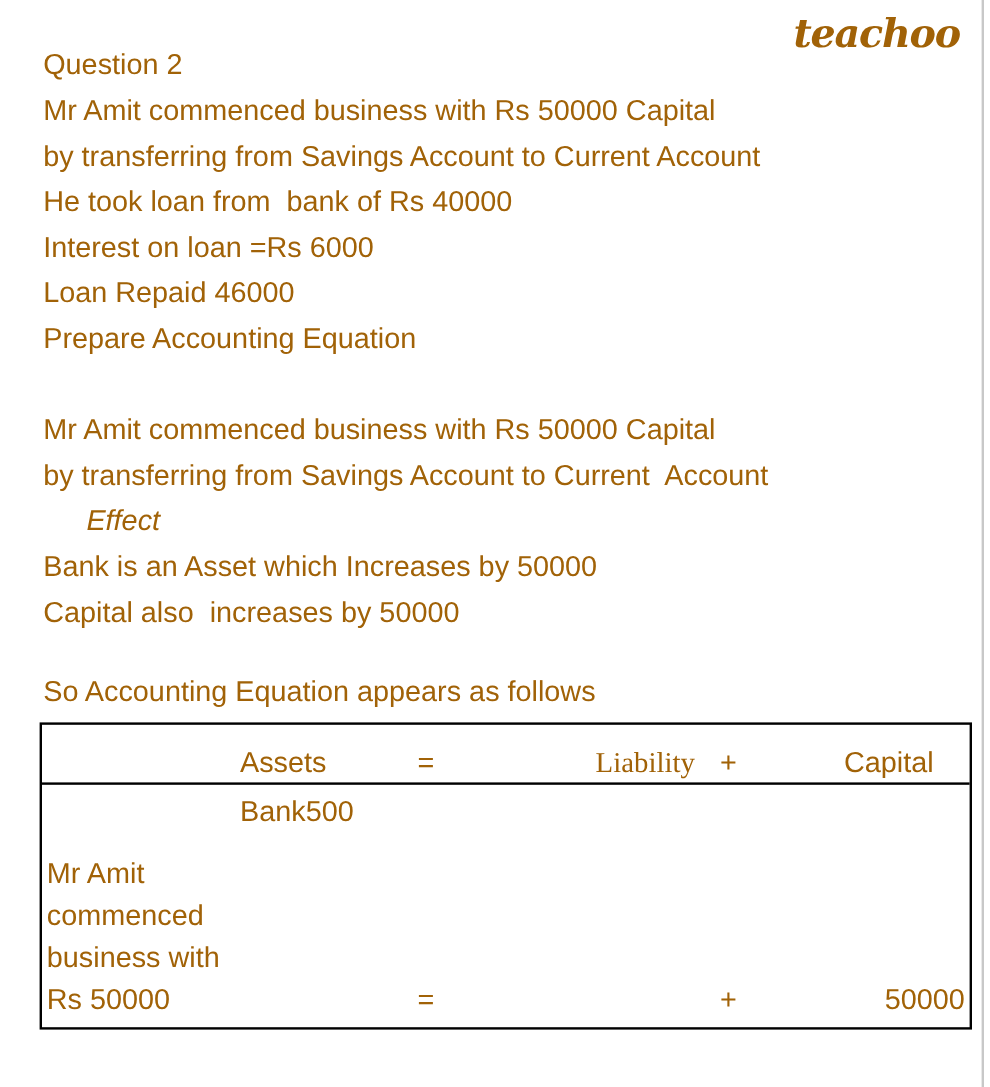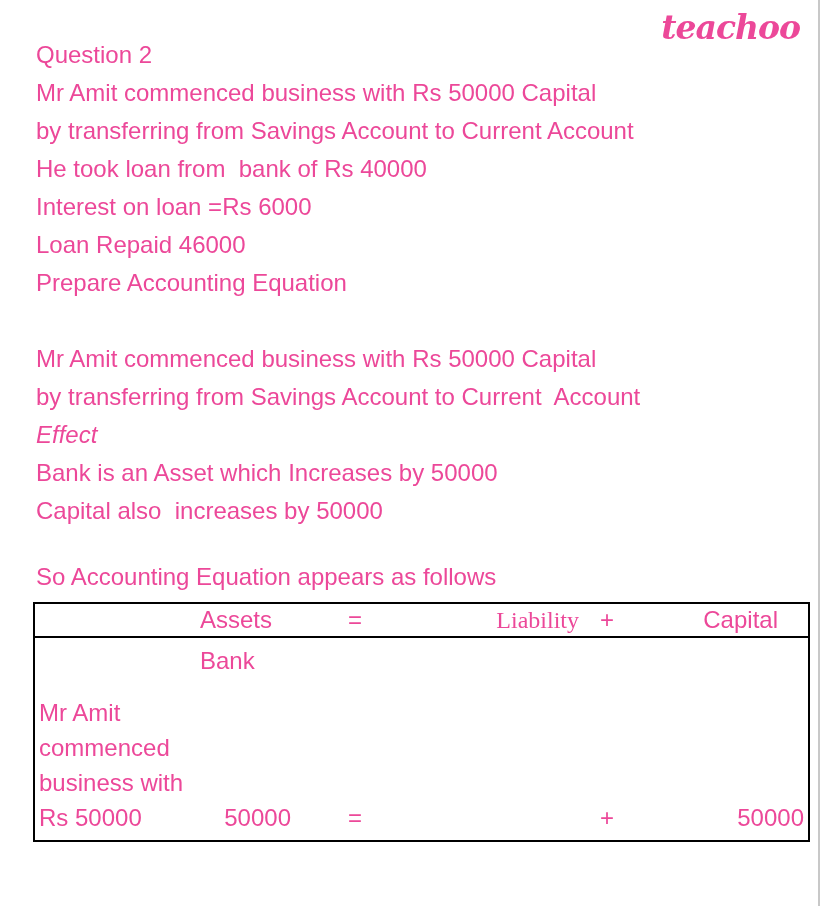--- a/index.html
+++ b/index.html
@@ -1,21 +1,21 @@
 <!DOCTYPE html>
 <html><head>
 <meta charset="utf-8">
 <style>
   * { margin:0; padding:0; box-sizing:border-box; }
   html,body { background:#ffffff; }
   .page {
     position:relative;
     width:825px; height:906px;
     background:#ffffff;
-    color:#ec4899;
+    color:#a16207;
     font-family:"Liberation Sans", sans-serif;
     overflow:hidden;
   }
   .edge-line {
     position:absolute; top:0; right:5px;
     width:2px; height:906px;
     background:#c8c8c8;
   }
   .logo {
     position:absolute; top:8px; right:25px;
@@ -23,54 +23,55 @@
     font-style:italic; font-weight:bold;
     font-size:33px; line-height:40px;
     letter-spacing:-1px;
   }
   .content {
     position:absolute; left:36px; top:36px; right:15px;
     font-size:24px; line-height:38px;
   }
   .line { white-space:pre-wrap; }
   .bold { font-weight:normal; }
-  .italic { font-style:italic; }
+  .italic { font-style:italic;margin-left:36px; }
   .sp-38 { height:38px; }
   .sp-28 { height:28px; }
 
   .acc-table {
     margin-left:-3px; margin-top:6px;
     width:777px;
     border:2px solid #000000;
   }
   .thead, .tbody {
     display:grid;
     grid-template-columns:160px 100px 120px 180px 40px 1fr;
   }
   .thead {
     height:34px;
     border-bottom:2px solid #000000;
     align-items:center;
+    margin-top:16px;
   }
   .tbody { height:202px; }
   .c { overflow:hidden; }
   .al { text-align:left; padding-left:5px; }
   .ac { text-align:center; }
   .ar { text-align:right; }
   .pr16 { padding-right:16px;font-family:Liberation Serif, serif; }
   .pr30 { padding-right:30px; }
   .pr4  { padding-right:4px; }
   .cell-label {
     display:flex; flex-direction:column; justify-content:flex-end;
     padding:0 8px 5px 4px;
     line-height:35px;
     white-space:pre-wrap;
   }
   .cell-asset {
-    display:flex; flex-direction:column; justify-content:space-between;
+    display:flex; justify-content:space-between;
     padding-top:5px; padding-bottom:5px;
     line-height:35px;
   }
   .bottom {
     display:flex; flex-direction:column; justify-content:flex-end;
     padding-bottom:5px;
     line-height:35px;
   }
 </style>
 </head>

